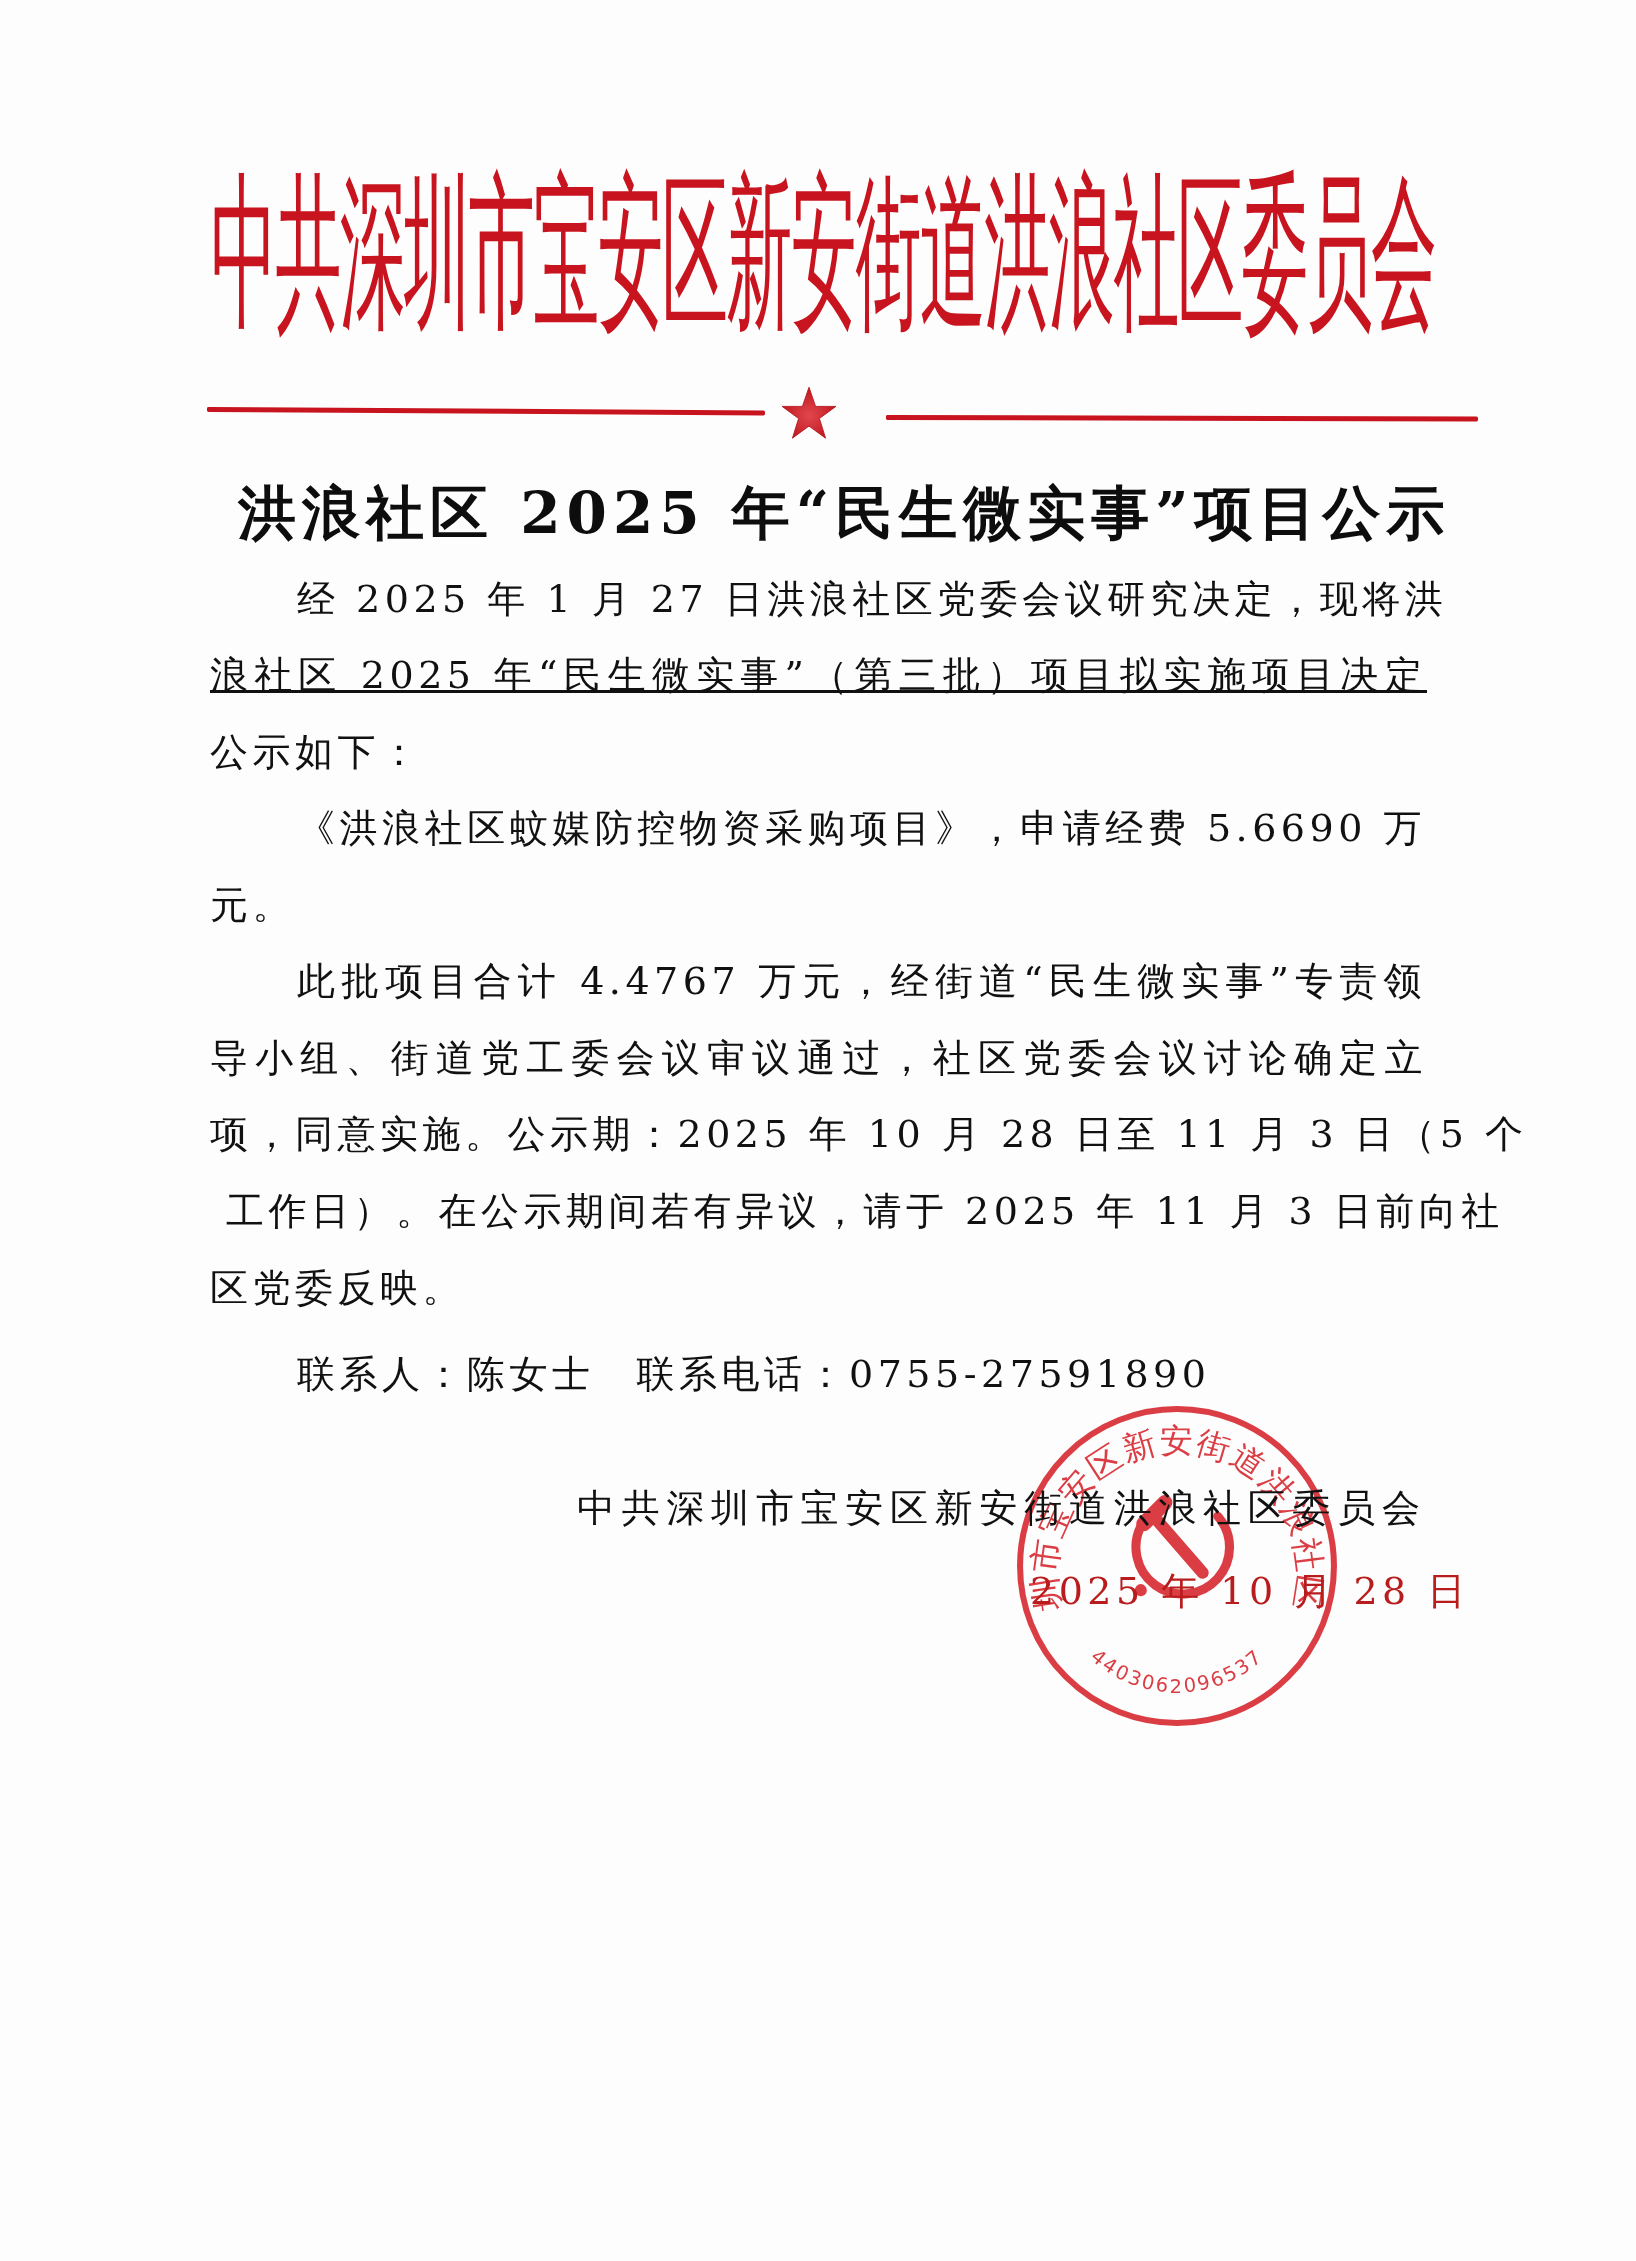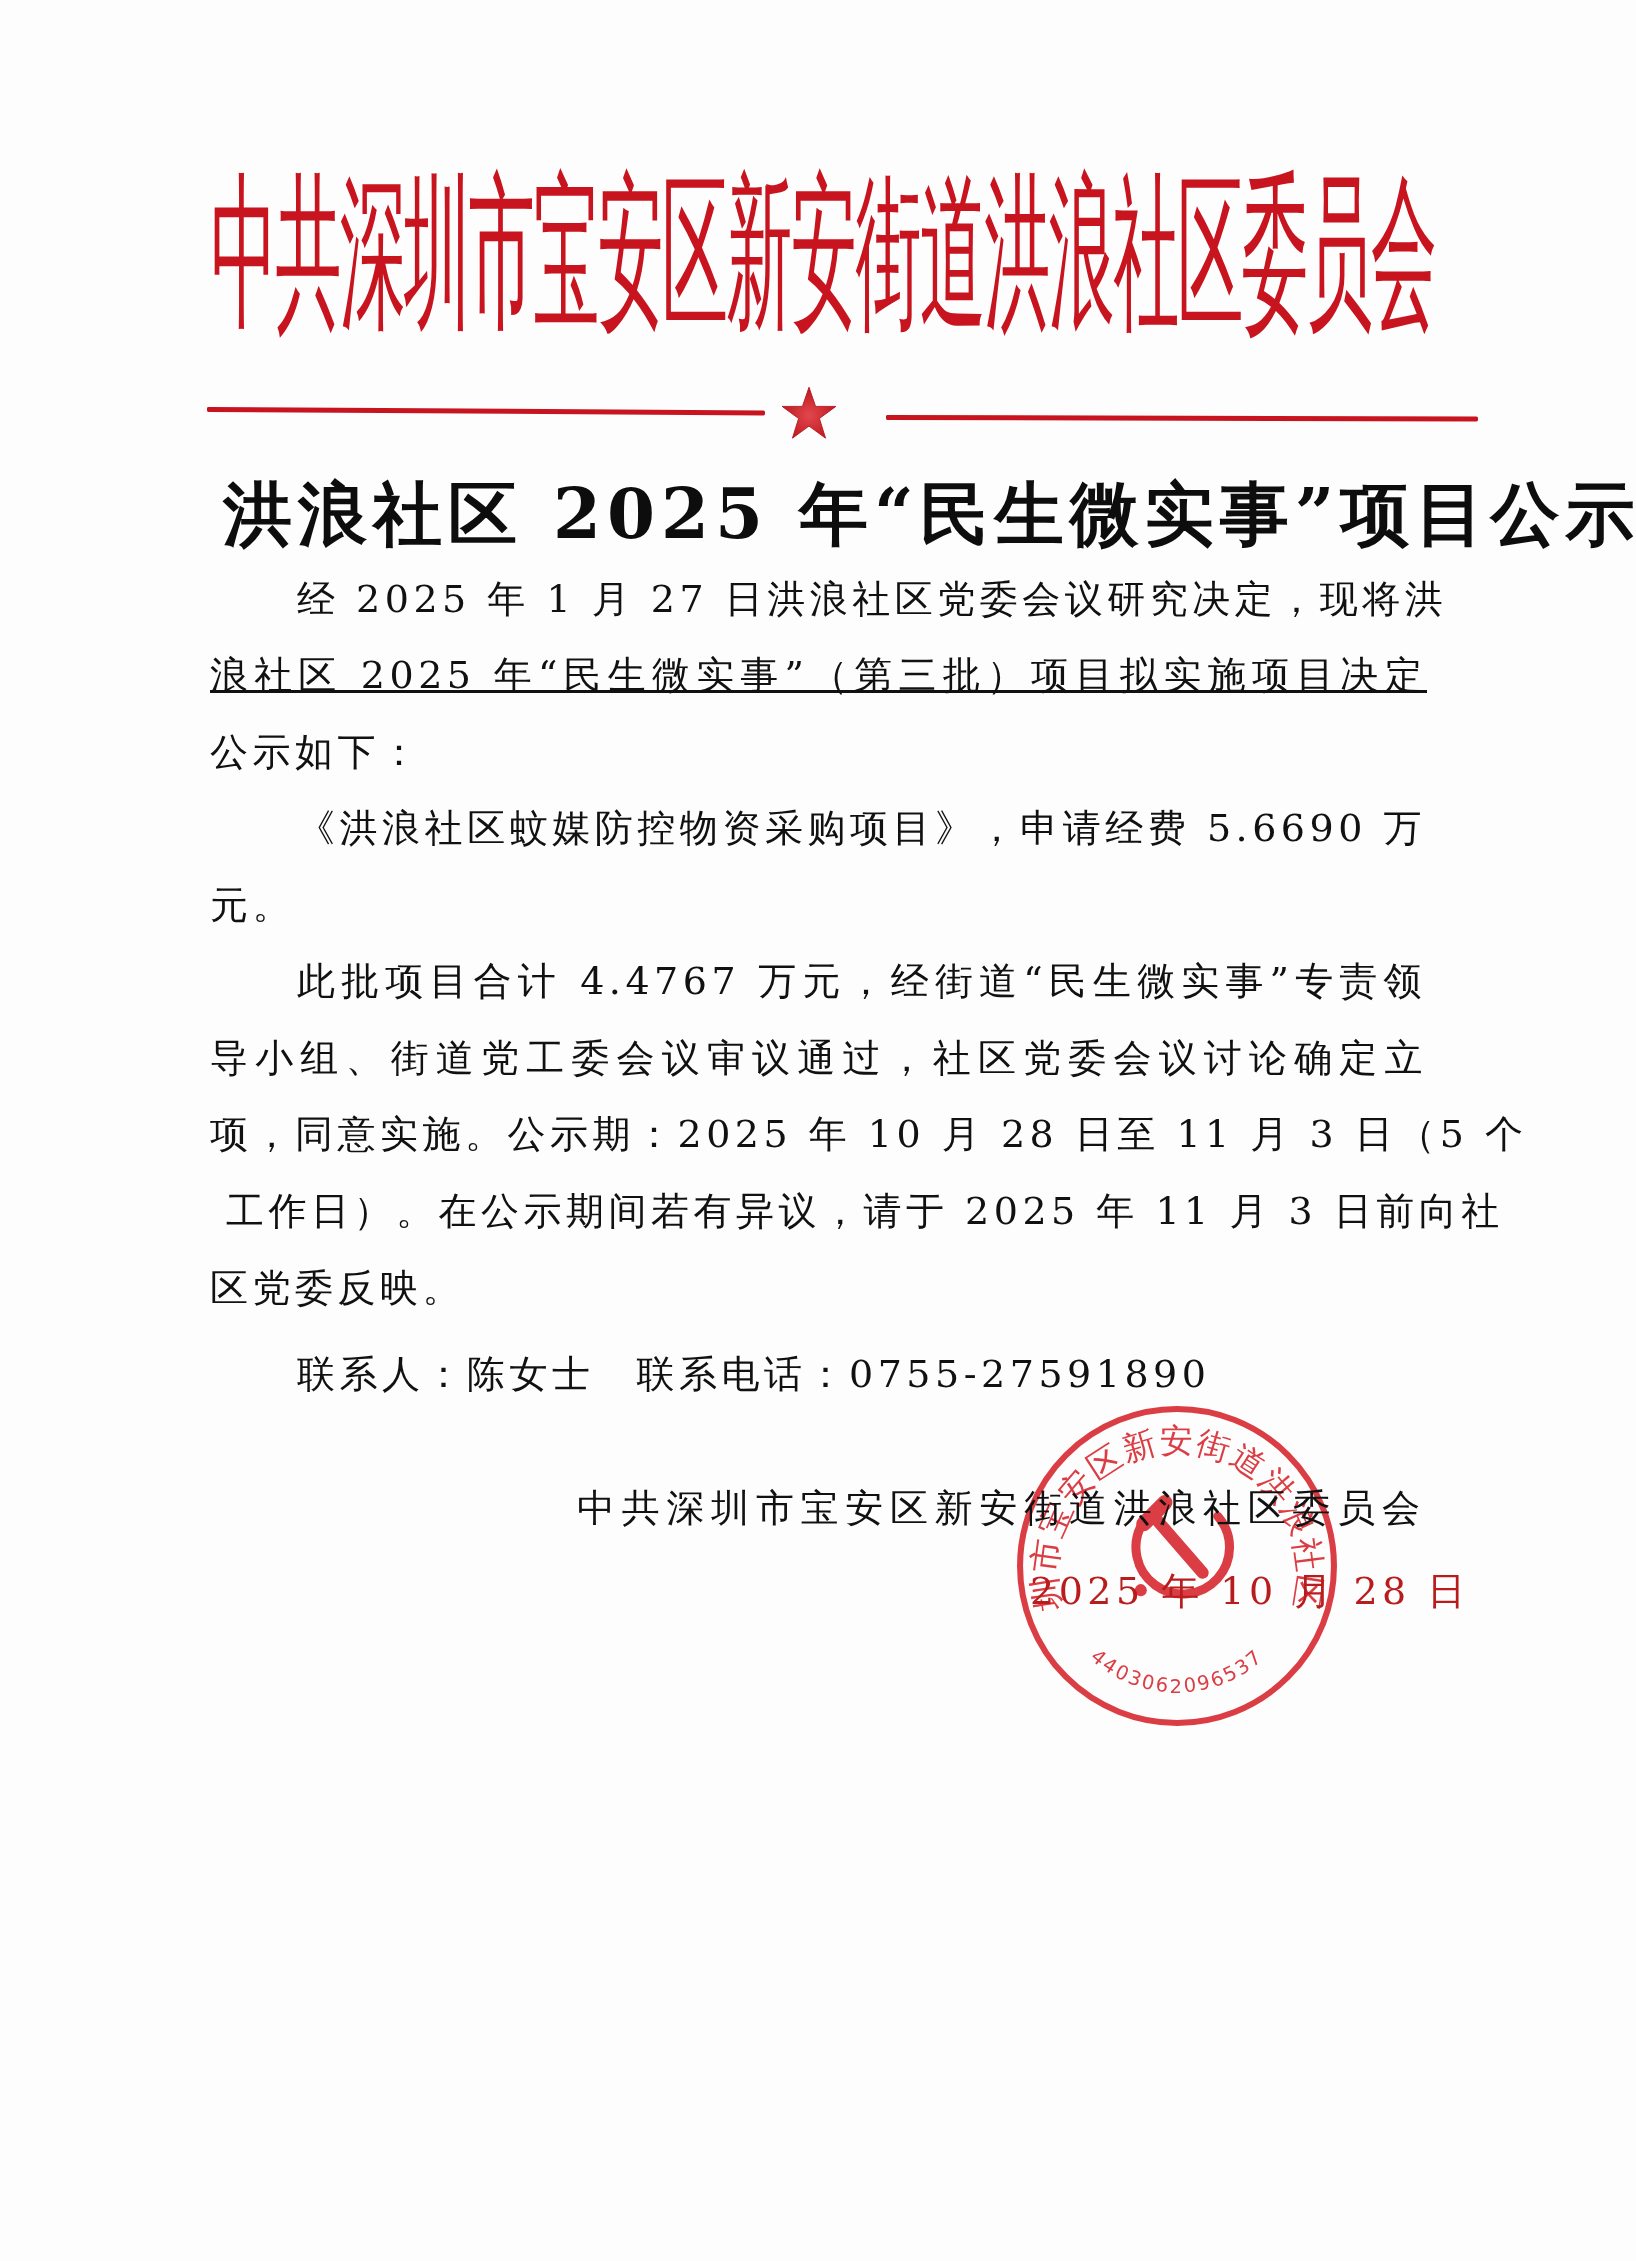--- a/index.html
+++ b/index.html
@@ -68,27 +68,27 @@
     .star {
       position: absolute;
       left: 781px;
       top: 386px;
       width: 56px;
       height: 54px;
     }
     
     .doc-title {
       position: absolute;
-      left: 223px;
+      left: 238px;
       top: 479px;
       width: 1206px;
       height: 69px;
       font-family: "DejaVu Serif", "Liberation Serif", serif;
       font-weight: bold;
-      font-size: 69px;
+      font-size: 58px;
       line-height: 69px;
       letter-spacing: 6px;
       white-space: nowrap;
       color: #0d0d0d;
     }
     
     .line {
       position: absolute;
       left: 210px;
       width: 1217px;

